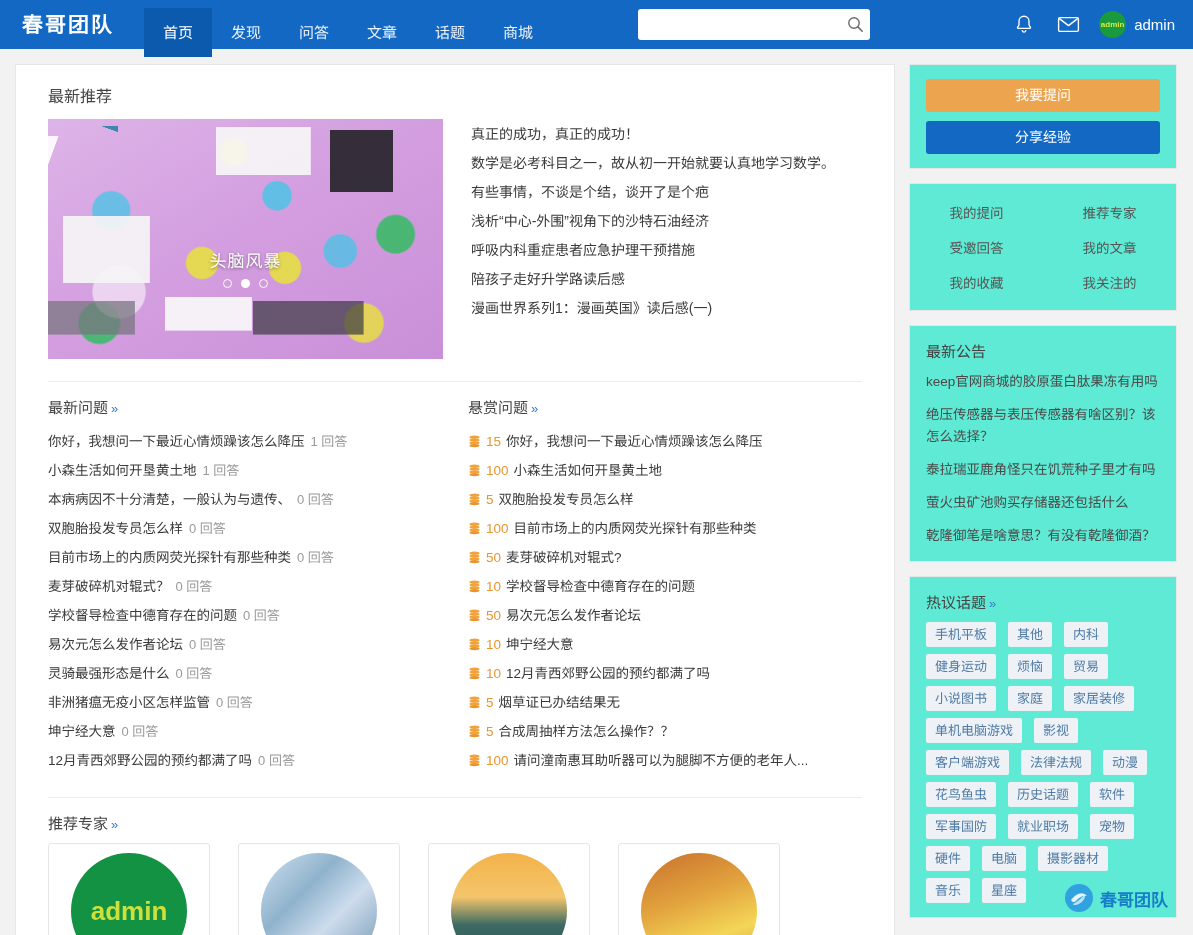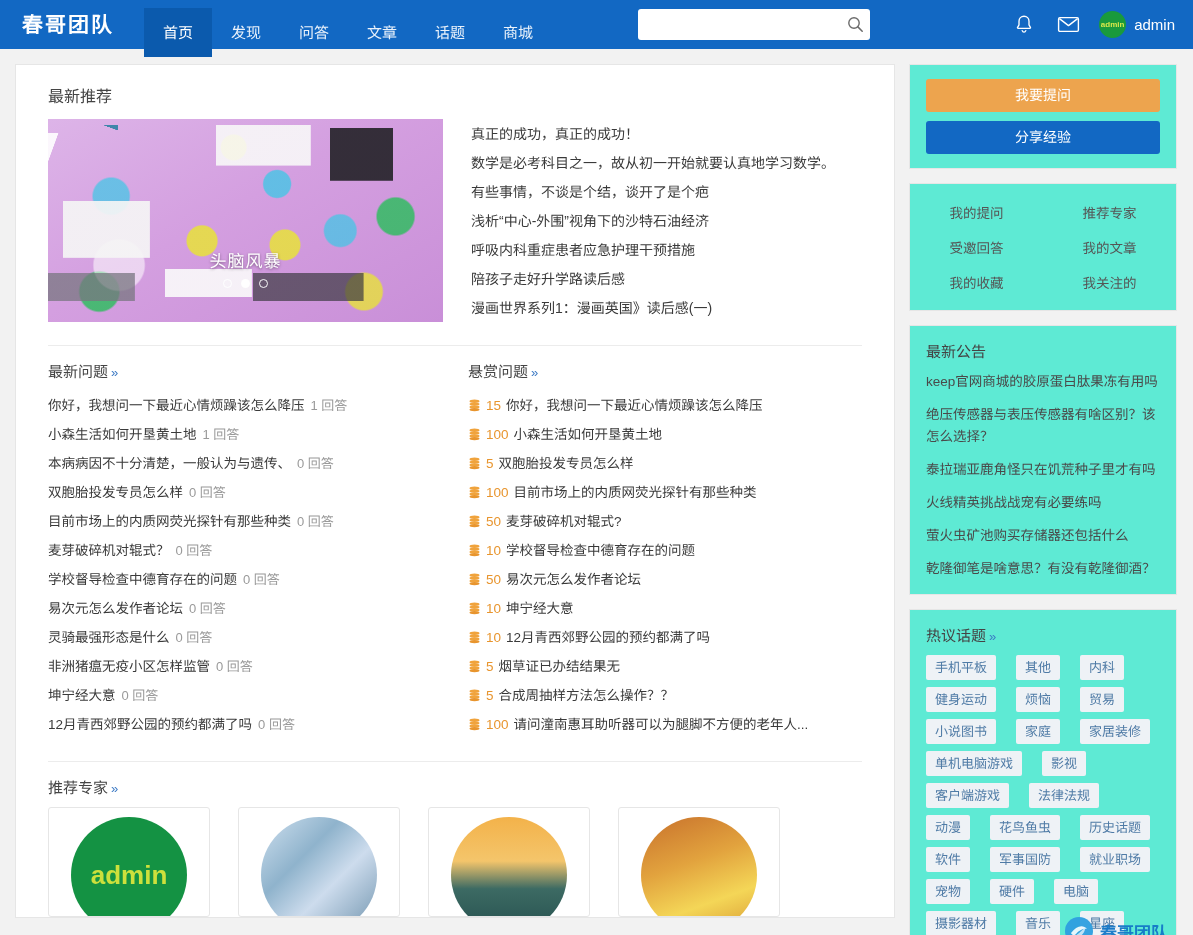--- a/index.html
+++ b/index.html
@@ -101,21 +101,21 @@
   }
   .sec-title-sm {
     font-size:15px; color:#444;
     padding:14px 0 10px 0;
   }
   .arrow { color:#3b79c4; font-size:13px; margin-left:3px; }
 
   .recommend-box { padding:0 32px; }
   .rec-flex { display:flex; gap:28px; }
   .carousel {
-    width:395px; height:203px;
+    width:395px; height:240px;
     position:relative;
     overflow:hidden;
     flex-shrink:0;
     background:#737373;
   }
   .carousel-bg {
     position:absolute; inset:0;
     background:
       radial-gradient(circle at 18% 72%, rgba(255,255,255,.55) 0 7%, transparent 7.5%),
       radial-gradient(circle at 58% 32%, rgba(60,200,230,.75) 0 5%, transparent 5.5%),
@@ -262,21 +262,21 @@
   .side-title { font-size:15px; color:#444; margin-bottom:10px; }
   .notice-item {
     font-size:13.5px;
     color:#4a4a4a;
     line-height:22px;
     margin-bottom:11px;
     cursor:pointer;
   }
   .notice-item:last-child { margin-bottom:0; }
 
-  .tags { display:flex; flex-wrap:wrap; gap:7px 20px; }
+  .tags { display:flex; flex-wrap:wrap; gap:7px 12px; }
   .tag {
     background:#eef2f6;
     color:#4f7ba6;
     font-size:13px;
     padding:4px 9px;
     border-radius:2px;
     cursor:pointer;
     line-height:17px;
   }
 
@@ -560,21 +560,20 @@
         <div class="link-cell">我关注的</div>
       </div>
     </div>
 
     <div class="side-card">
       <div class="side-pad">
         <div class="side-title">最新公告</div>
         <div class="notice-item">keep官网商城的胶原蛋白肽果冻有用吗</div>
         <div class="notice-item">绝压传感器与表压传感器有啥区别？该怎么选择？</div>
         <div class="notice-item">泰拉瑞亚鹿角怪只在饥荒种子里才有吗</div>
-        <div class="notice-item">火线精英挑战战宠有必要练吗</div>
         <div class="notice-item">萤火虫矿池购买存储器还包括什么</div>
         <div class="notice-item">乾隆御笔是啥意思？有没有乾隆御酒？</div>
       </div>
     </div>
 
     <div class="side-card side-rel">
       <div class="side-pad">
         <div class="side-title">
           <span>热议话题</span><span class="arrow">»</span>
         </div>

